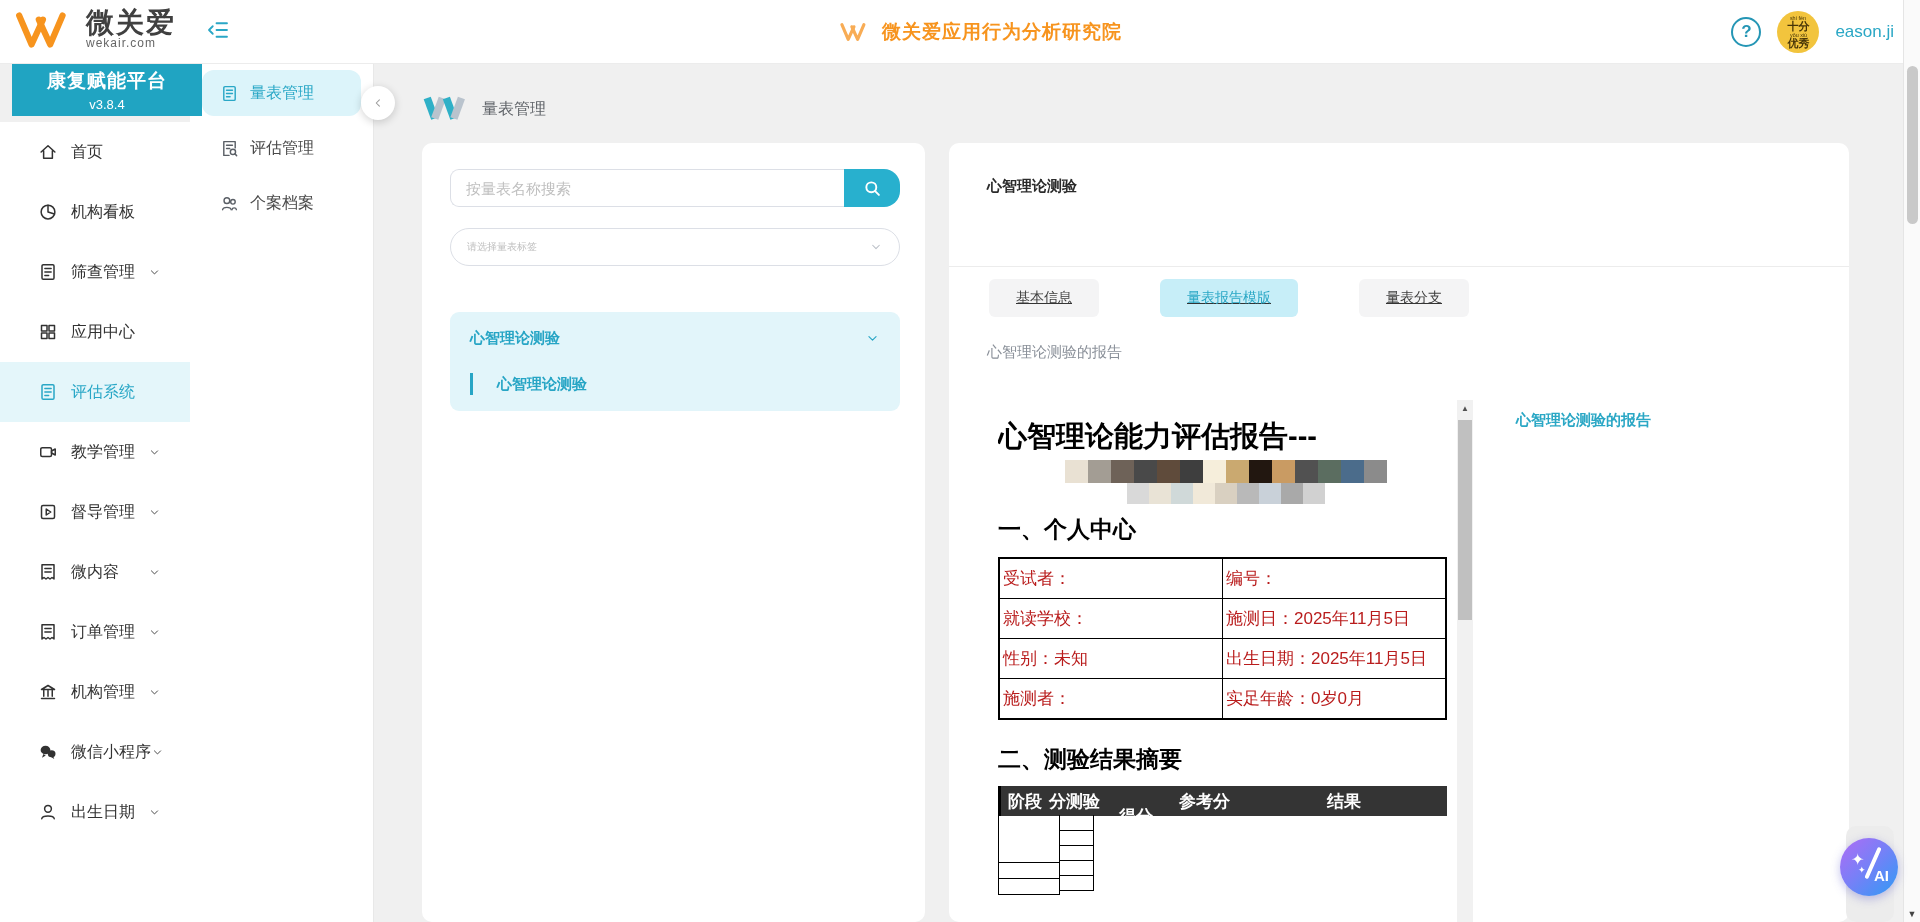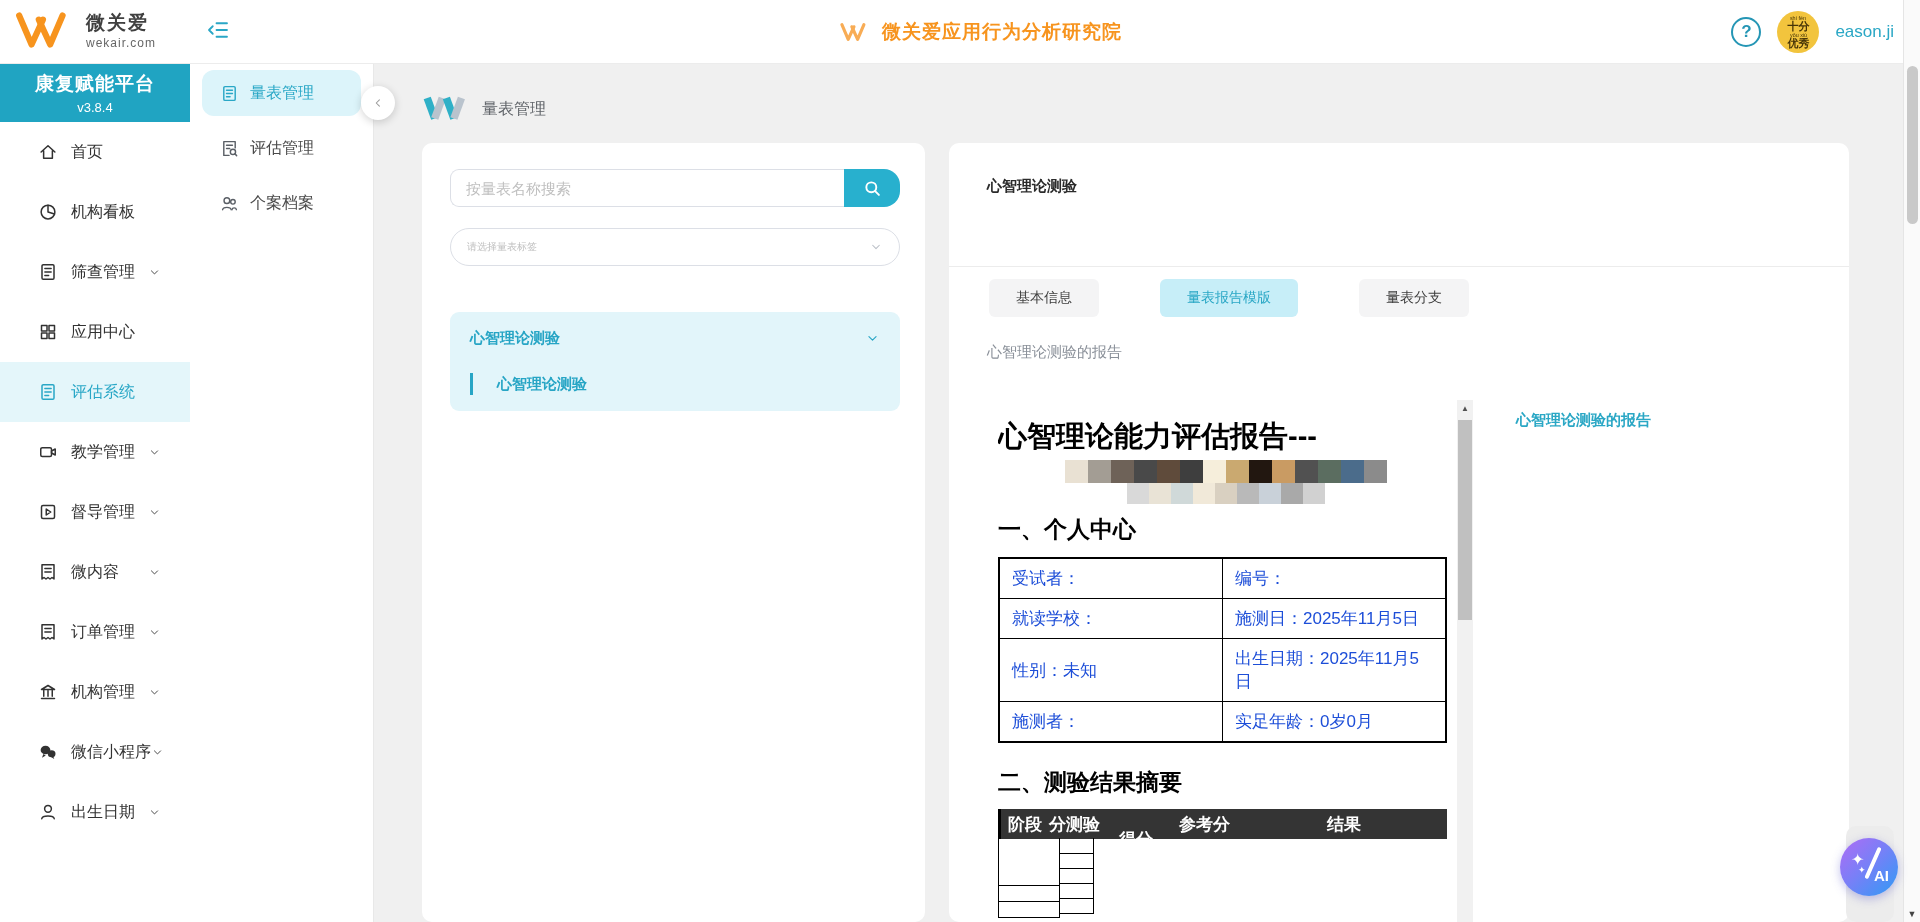--- a/index.html
+++ b/index.html
@@ -6,38 +6,38 @@
   html,body { width:1920px; height:922px; overflow:hidden; background:#f0f0f0;
     font-family:"Liberation Sans","DejaVu Sans",sans-serif; color:#333; }
   .icon { display:inline-flex; align-items:center; justify-content:center; }
   .icon svg { width:100%; height:100%; }
 
   
   .topbar { position:absolute; left:0; top:0; width:1920px; height:64px; background:#fff;
     border-bottom:1px solid #ececec; z-index:5; }
   .logo { position:absolute; left:14px; top:8px; display:flex; align-items:center; gap:10px; }
   .logo-mark { width:62px; height:44px; }
-  .logo-name { font-size:19px; font-weight:700; color:#404040; letter-spacing:2px; line-height:26px; }
+  .logo-name { font-size:28px; font-weight:700; color:#404040; letter-spacing:2px; line-height:26px; }
   .logo-domain { font-size:12px; color:#666; letter-spacing:1px; }
   .collapse-top { position:absolute; left:206px; top:18px; width:24px; height:24px; color:#2aa7c6; cursor:pointer; }
   .org-title { position:absolute; left:838px; top:0; height:64px; display:flex; align-items:center; gap:10px; }
   .org-title .w-mini { width:34px; height:22px; }
   .org-title .txt { font-size:19px; font-weight:700; color:#f7941e; letter-spacing:1px; }
   .top-right { position:absolute; right:26px; top:0; height:64px; display:flex; align-items:center; gap:16px; }
   .help-btn { width:30px; height:30px; border:2px solid #2596b5; border-radius:50%; color:#2596b5;
     font-size:17px; font-weight:700; display:flex; align-items:center; justify-content:center; cursor:pointer; }
   .help-btn::after { content:"?"; }
   .avatar { width:42px; height:42px; border-radius:50%; background:#f2c43d; display:flex; flex-direction:column;
     align-items:center; justify-content:center; line-height:1; color:#473508; cursor:pointer; }
   .avatar .py { font-size:6px; transform:scale(.9); }
   .avatar .cn { font-size:11px; font-weight:700; }
   .username { font-size:17px; color:#2aa7c5; }
 
   
-  .banner { position:absolute; left:0; top:64px; width:190px; height:58px; background:#20a4c2; color:#fff;
+  .banner { position:absolute; left:12px; top:64px; width:190px; height:52px; background:#20a4c2; color:#fff;
     display:flex; flex-direction:column; align-items:center; justify-content:center; z-index:4; }
   .banner .pname { font-size:19px; font-weight:700; letter-spacing:1px; }
   .banner .pver { font-size:13px; margin-top:3px; }
   .sidebar { position:absolute; left:0; top:122px; width:190px; bottom:0; background:#fff; z-index:3; }
   .side-item { height:60px; display:flex; align-items:center; padding:0 16px 0 38px; cursor:pointer; color:#323232; }
   .side-item .icon { width:20px; height:20px; margin-right:13px; flex:none; }
   .side-item .lbl { font-size:16px; flex:1; white-space:nowrap; }
   .side-item .chev { width:13px; height:13px; color:#454545; }
   .side-item.active { background:#e4f6fa; color:#29a7c6; }
   .side-item.active .chev { color:#29a7c6; }
@@ -82,37 +82,37 @@
   .tree-parent { height:52px; display:flex; align-items:center; padding:0 20px; cursor:pointer; }
   .tree-parent .lbl { flex:1; font-size:15px; font-weight:700; color:#27a5c5; }
   .tree-parent .icon { width:15px; height:15px; color:#27a5c5; }
   .tree-child { height:40px; display:flex; align-items:center; padding-left:20px; cursor:pointer; }
   .tree-child .bar { width:3px; height:22px; background:#27a5c5; margin-right:24px; }
   .tree-child .lbl { font-size:15px; font-weight:700; color:#27a5c5; }
 
   
   .rc-title { position:absolute; left:38px; top:34px; font-size:15px; font-weight:700; color:#2b2b2b; }
   .rc-divider { position:absolute; left:0; top:123px; width:100%; height:1px; background:#ececec; }
-  .tabs { position:absolute; left:40px; top:136px; display:flex; gap:61px; }
+  .tabs { position:absolute; left:40px; top:136px; display:flex; gap:61px;text-decoration:underline; }
   .tab { height:38px; padding:0 27px; border-radius:6px; background:#f4f4f5; color:#3d3d3d; font-size:14px;
     display:flex; align-items:center; cursor:pointer; white-space:nowrap; }
   .tab.active { background:#c7eef8; color:#2aa7c5; }
   .rc-subtitle { position:absolute; left:38px; top:200px; font-size:15px; color:#8a9099; }
   .side-link { position:absolute; left:567px; top:268px; font-size:15px; font-weight:600; color:#2aa7c5; cursor:pointer; }
 
   
   .report { position:absolute; left:49px; top:257px; width:455px; height:522px; overflow:hidden; background:#fff; }
   .rp-title { margin:18px 0 6px; font-size:29px; line-height:36px; font-weight:900; color:#000; }
   .mosaic { display:flex; justify-content:center; }
   .mosaic.m2 { margin-top:0; }
   .mosaic span { width:23px; height:23px; display:block; }
   .mosaic.m2 span { width:22px; height:21px; }
   .rp-h2 { font-size:23px; font-weight:900; color:#000; margin-top:10px; line-height:30px; }
   .basic-table { width:449px; margin-top:13px; border-collapse:collapse; border:2px solid #000; }
-  .basic-table td { border:1px solid #000; width:50%; font-size:17px; color:#1d4ed8; padding:8px 12px; line-height:23px; }
+  .basic-table td { border:1px solid #000; width:50%; font-size:17px; color:#b91c1c; padding:8px 3px; line-height:23px; }
   .sum-wrap { margin-top:24px; }
   .sum-head { margin-top:12px; width:449px; height:30px; background:#343434; display:flex; align-items:center;
     color:#fff; font-size:17px; font-weight:700; border-left:3px solid #000; }
   .sum-head span { display:block; }
   .sh0 { width:48px; padding-left:7px; } .sh1 { width:70px; } .sh2 { width:60px;margin-top:30px; } .sh3 { width:148px; } .sh4 { flex:1; }
   .sum-body { position:relative; width:449px; height:80px; }
   .sum-body .c1 { position:absolute; left:0; top:0; width:62px; }
   .sum-body .c1 div { border:1px solid #000; border-top:none; margin-top:-1px; }
   .sum-body .c1 div:nth-child(1){ height:48px; } .sum-body .c1 div:nth-child(2){ height:17px; } .sum-body .c1 div:nth-child(3){ height:17px; }
   .sum-body .c2 { position:absolute; left:61px; top:0; width:35px; }

